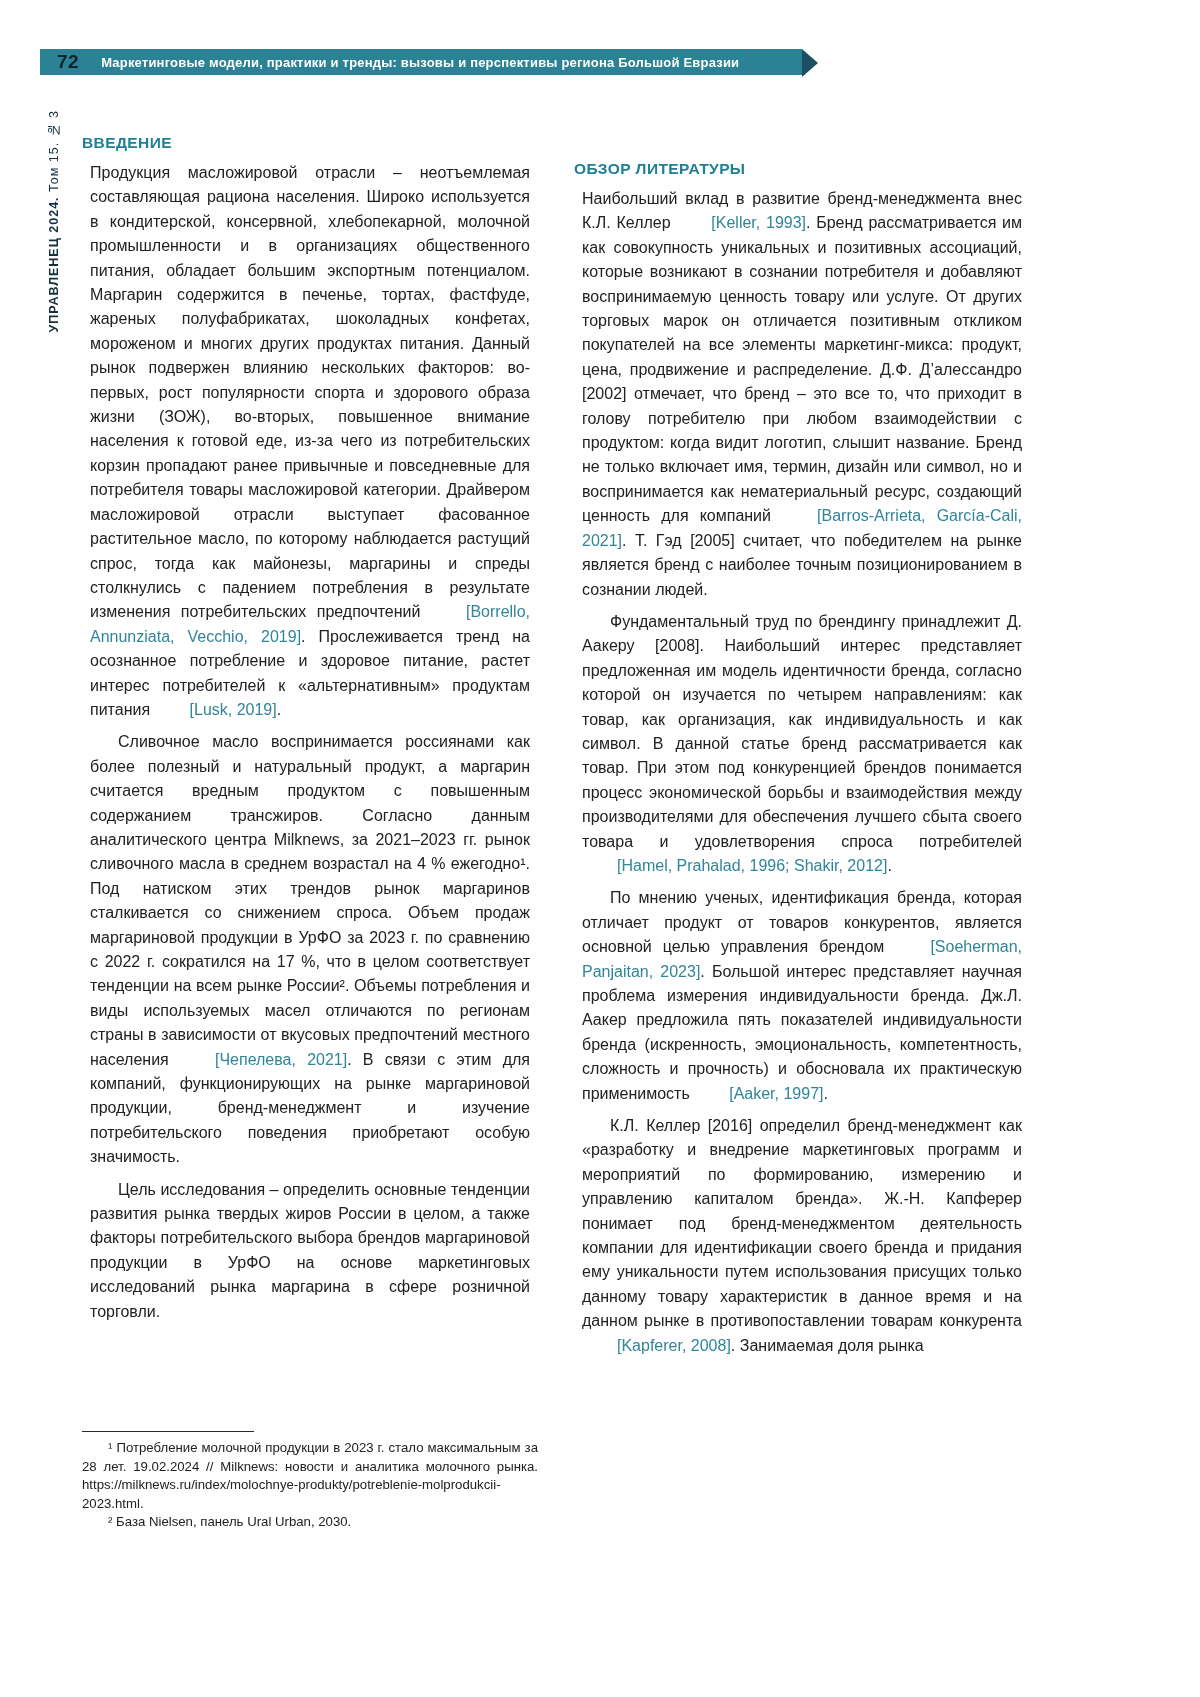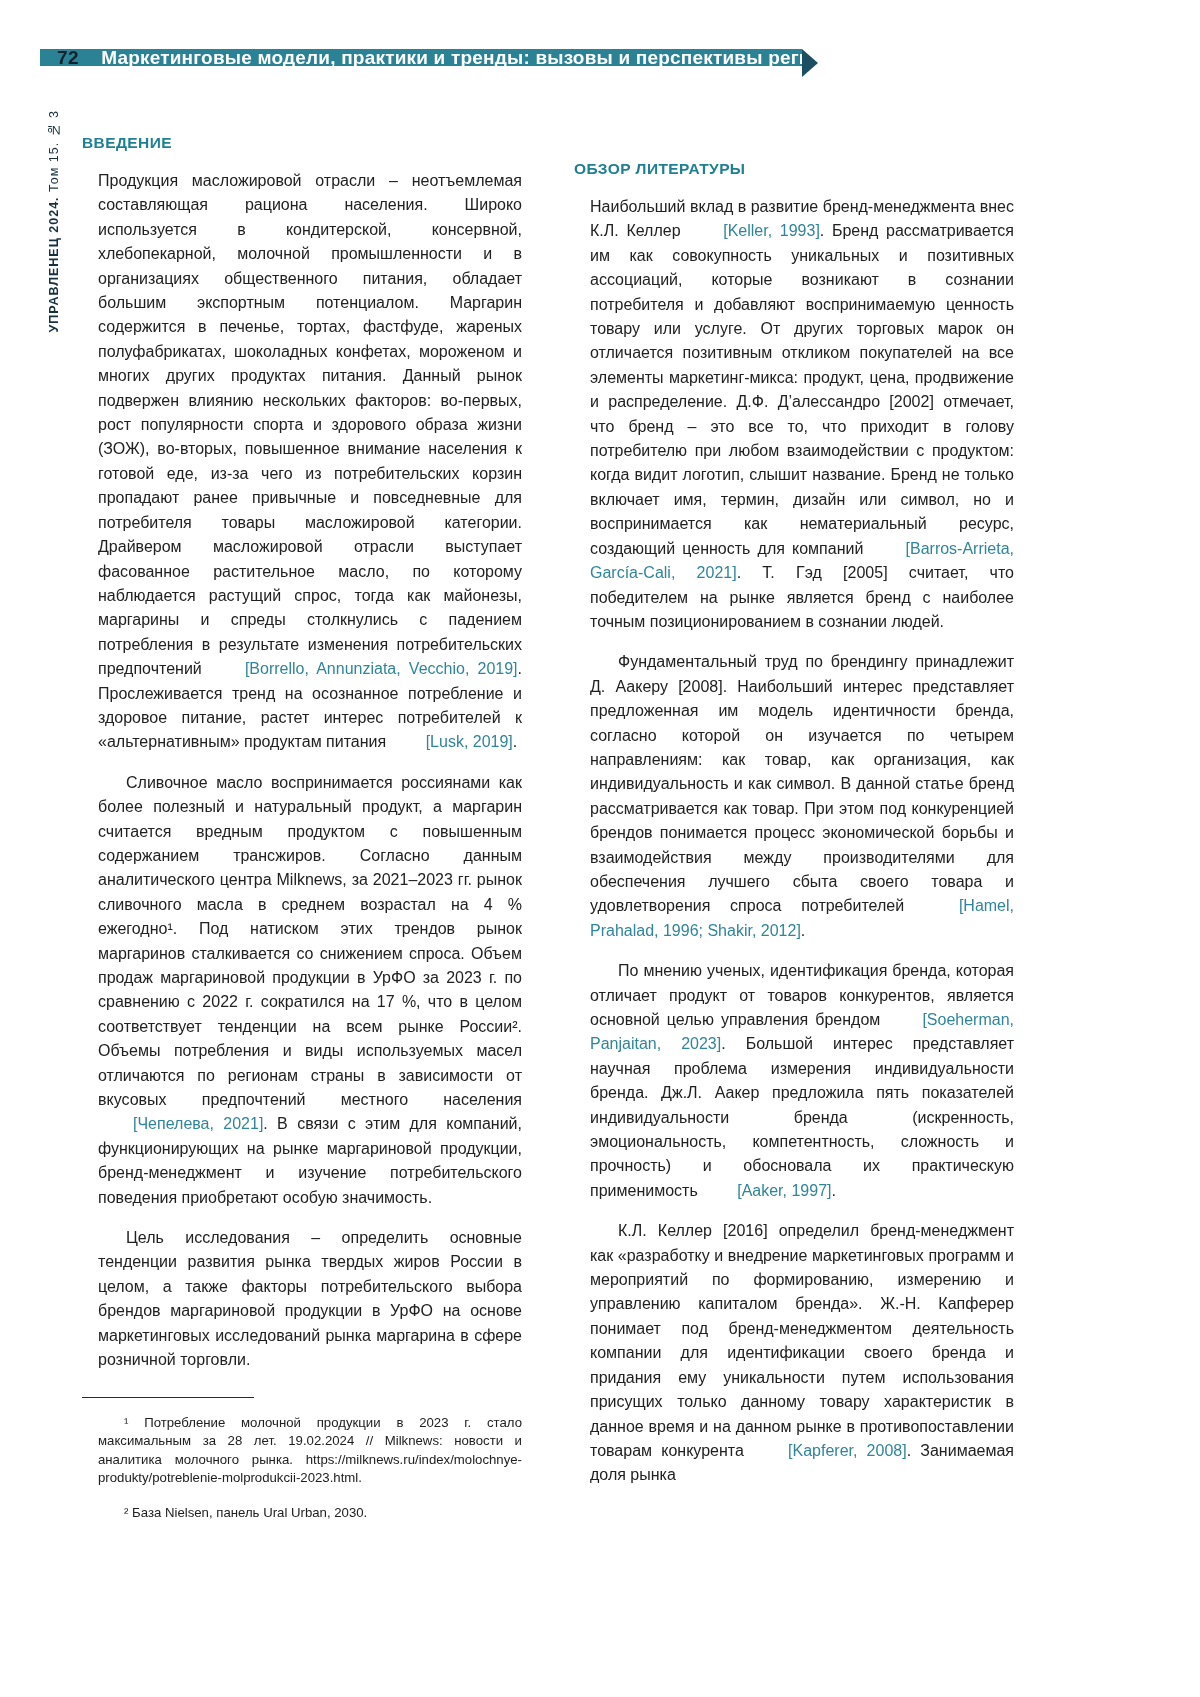--- a/index.html
+++ b/index.html
@@ -17,30 +17,30 @@
   :root {
     --accent: #2b8294;
     --heading: #1f7f93;
     --cite: #2f8599;
     --arrow: #1d4f62;
   }
 
   
   .runhead {
     position: absolute; top: 49px; left: 40px;
-    width: 762px; height: 17px;
+    width: 762px; height: 26px;
     background: var(--accent);
     display: flex; align-items: center;
     padding-left: 17px; gap: 22px;
   }
   .page-num {
     font-size: 19px; font-weight: bold; color: #10222e; letter-spacing: 0.5px;
   }
   .runhead-title {
-    color: #ffffff; font-size: 19px; font-weight: 600; letter-spacing: 0.2px;
+    color: #ffffff; font-size: 13px; font-weight: 600; letter-spacing: 0.2px;
     white-space: nowrap;
   }
   .runhead-arrow {
     position: absolute; right: -16px; top: 0;
     width: 0; height: 0;
     border-top: 14.5px solid transparent;
     border-bottom: 14.5px solid transparent;
     border-left: 16px solid var(--arrow);
   }
 
@@ -70,34 +70,34 @@
   .col-right { padding-top: 26px; }
 
   .section-heading {
     margin: 0 0 5px 0;
     font-size: 15.5px; line-height: 21px;
     font-weight: bold; color: var(--heading);
     letter-spacing: 0.4px; text-align: left;
   }
   .col .section-heading:not(:first-child) { margin-top: 24px; }
 
-  .para { margin: 16px; text-indent: 28px; }
+  .para { margin: 8px; text-indent: 28px; }
   .para.flush { text-indent: 0; }
   .bullet-marker { color: var(--accent); font-weight: bold; }
   .cite { color: var(--cite); padding-left: 35px; }
 
   
   .footnotes { margin-top: auto; padding-top: 8px; }
   .fn-rule {
     width: 172px; height: 0;
     border-top: 1.4px solid #2b2b2b;
     margin: 0 0 7px 0;
   }
   .footnote {
-    margin: 16px; text-indent: 26px;
+    margin: 0; text-indent: 26px;
     font-size: 13.2px; line-height: 18.6px;
     text-align: justify;
   }
 </style>
 </head>
 <body>
 
 <header class="runhead">
   <span class="page-num">72</span>
   <span class="runhead-title">Маркетинговые модели, практики и тренды: вызовы и перспективы региона Большой Евразии</span>

